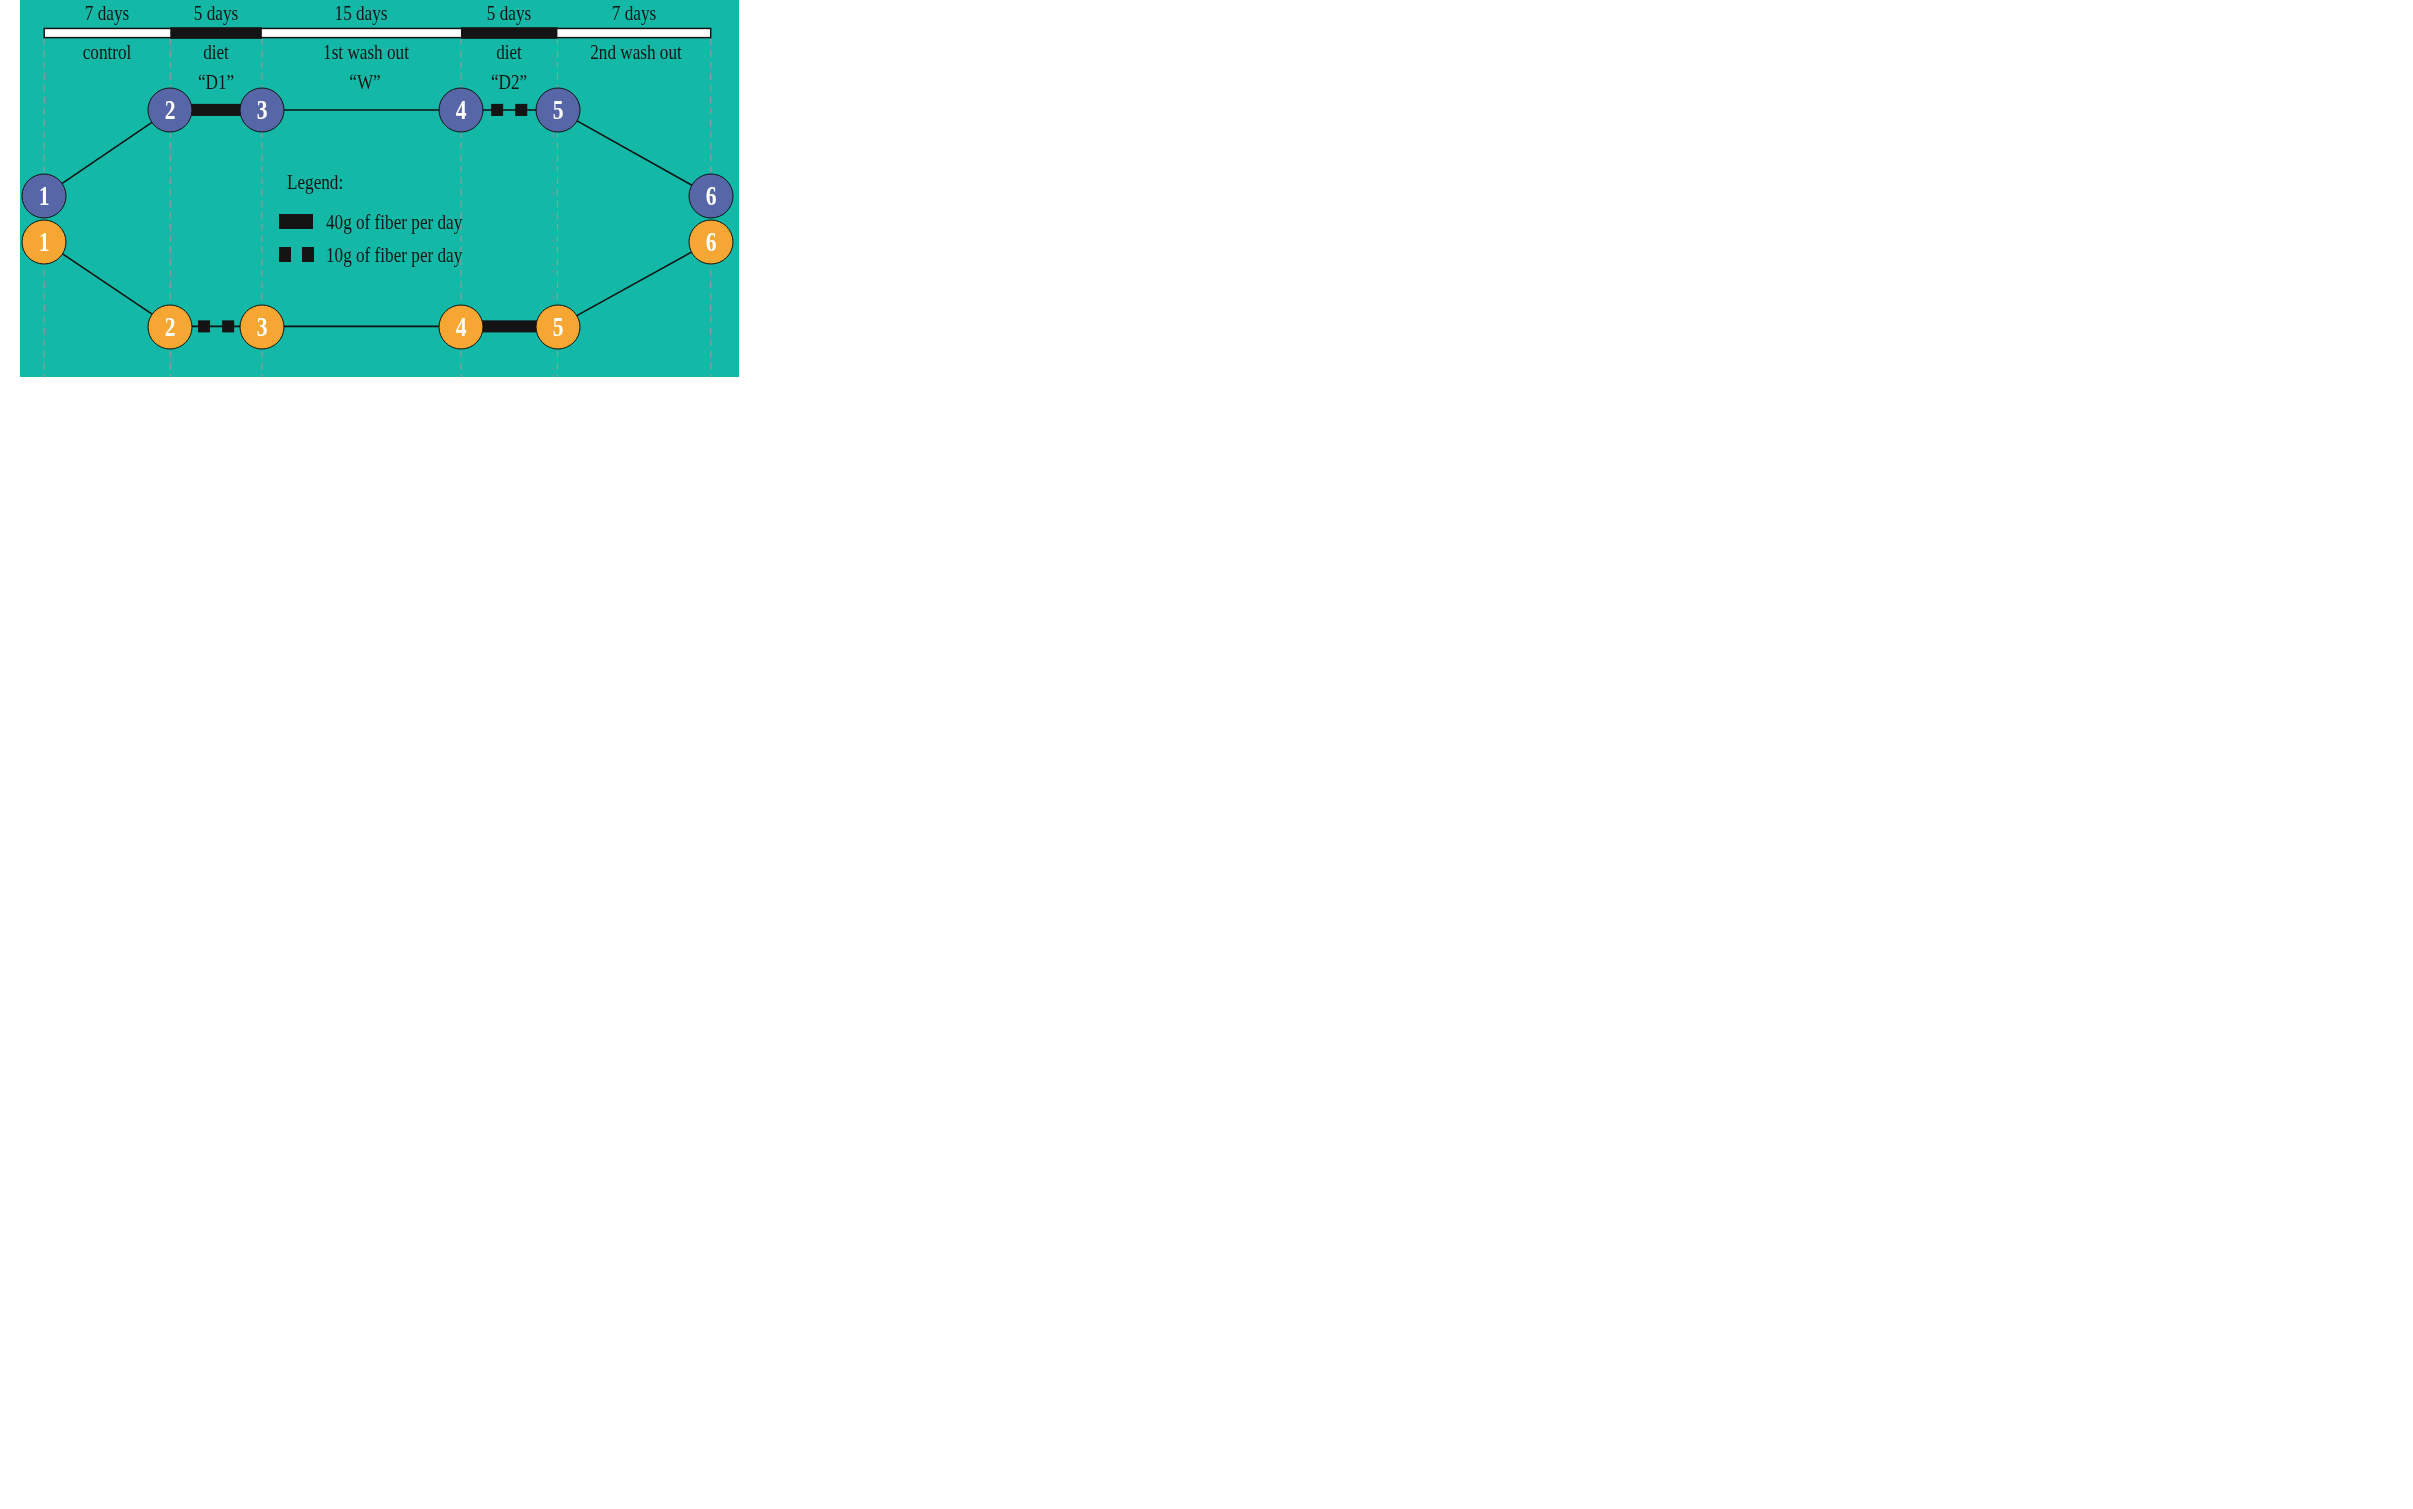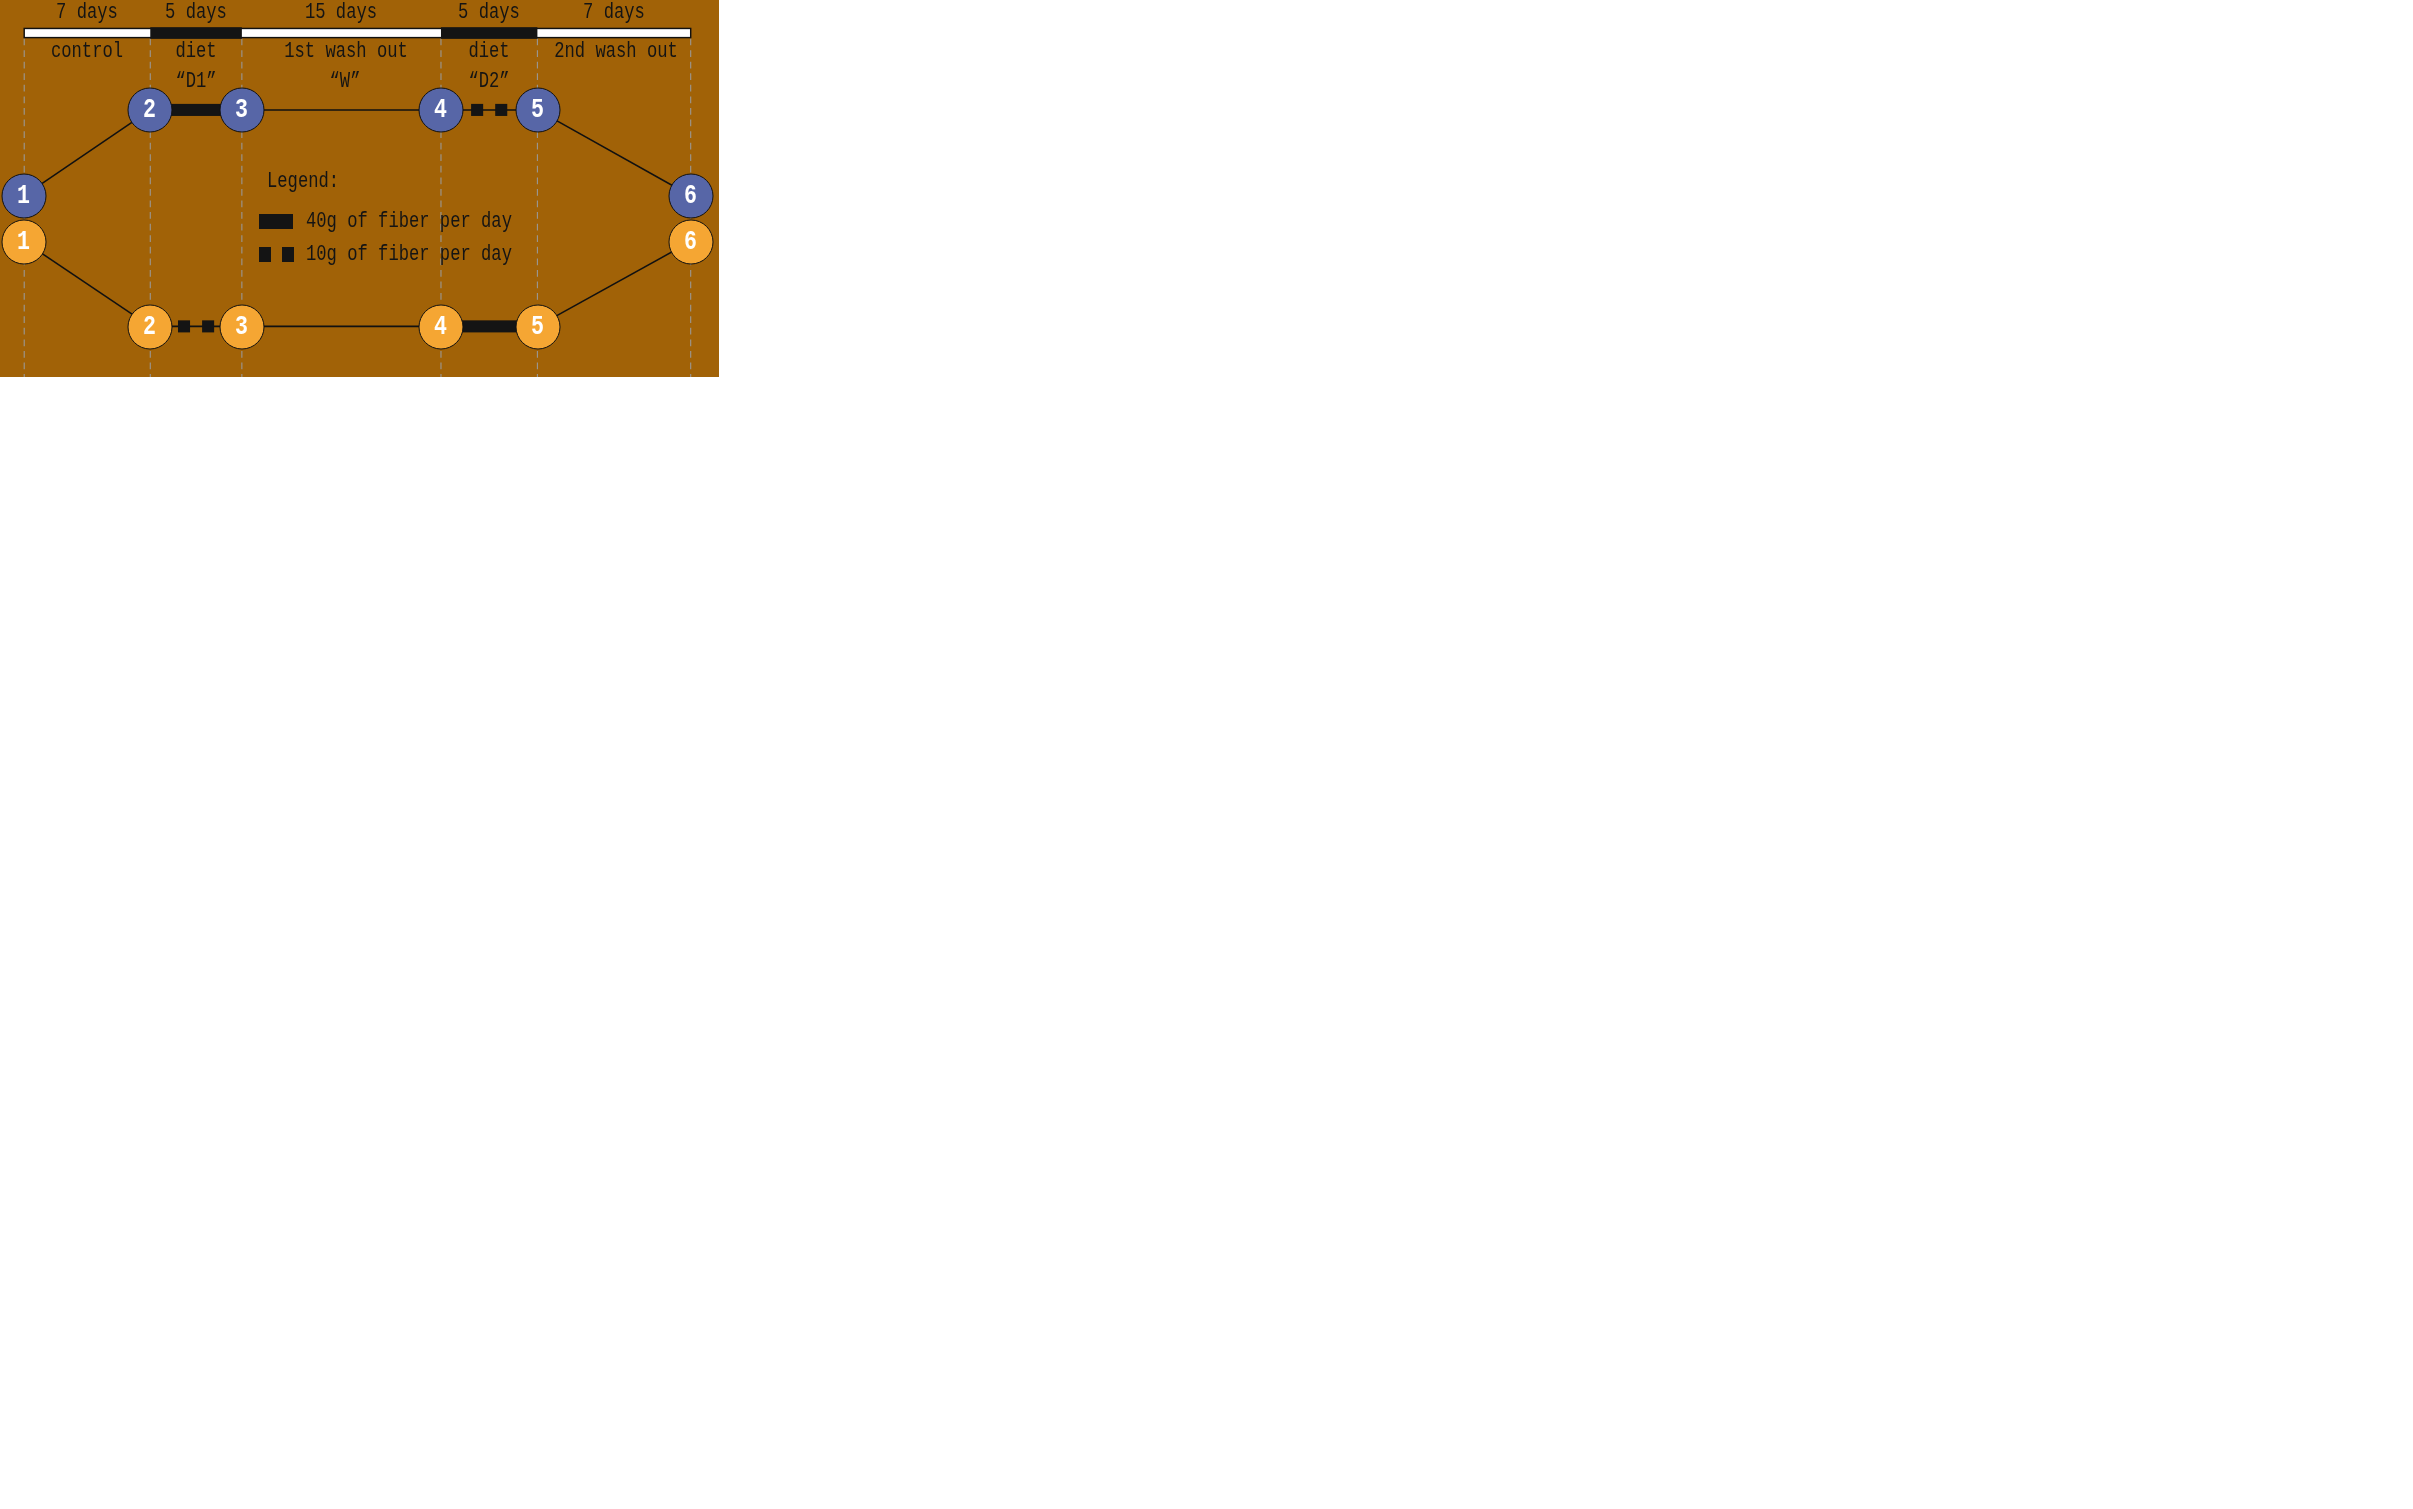--- a/index.html
+++ b/index.html
@@ -1,22 +1,23 @@
 <!DOCTYPE html>
 <html style="font-size:7.7px"><head>
 <meta charset="utf-8">
 <style>
   html,body{margin:0;padding:0;background:#ffffff;}
   .canvas{
     position:relative;
     width:719px;
     height:377px;
-    background:#a16207;
-    font-family:Liberation Mono, monospace;
+    background:#14b8a6;
+    font-family:Liberation Serif, serif;
     overflow:hidden;
+    margin-left:20px;
   }
   svg.layer{position:absolute;left:0;top:0;width:719px;height:377px;}
   .lbl{
     position:absolute;
     color:#141414;
     font-size:22px;
     white-space:nowrap;
     transform:translate(-50%,-50%) scaleX(0.78);
     line-height:1;
   }

